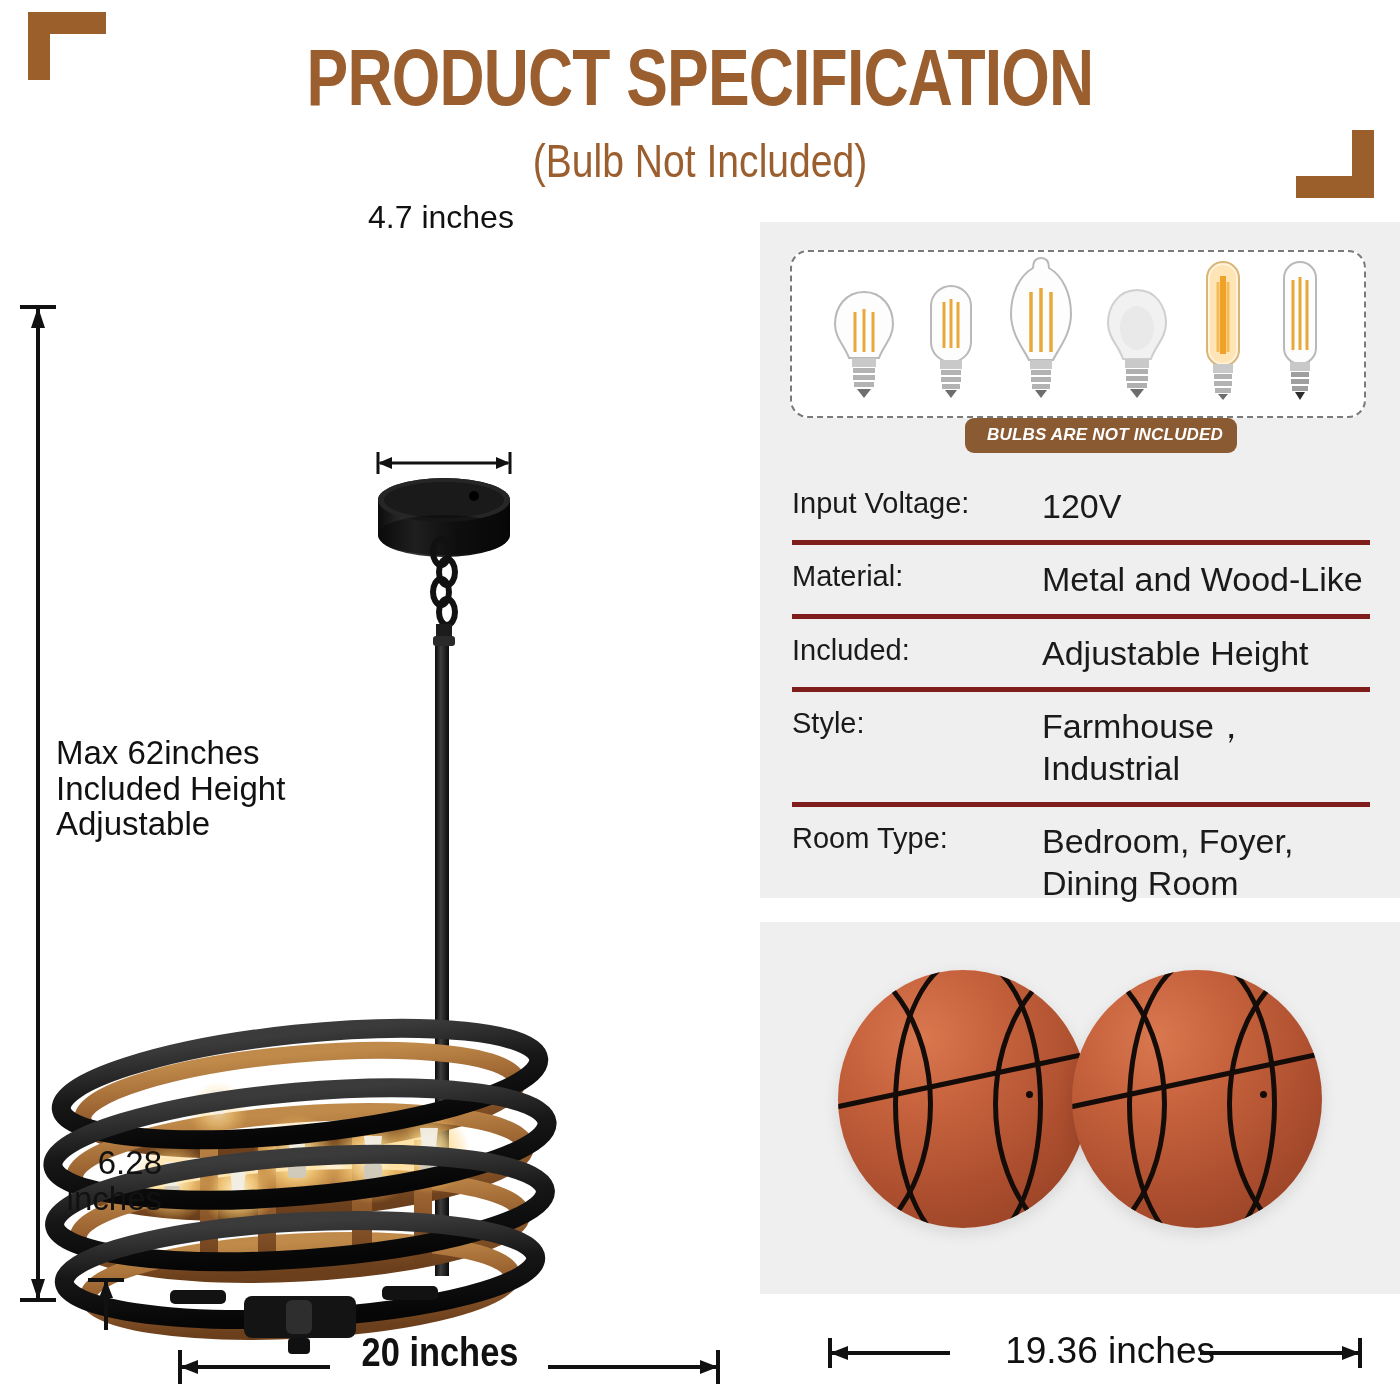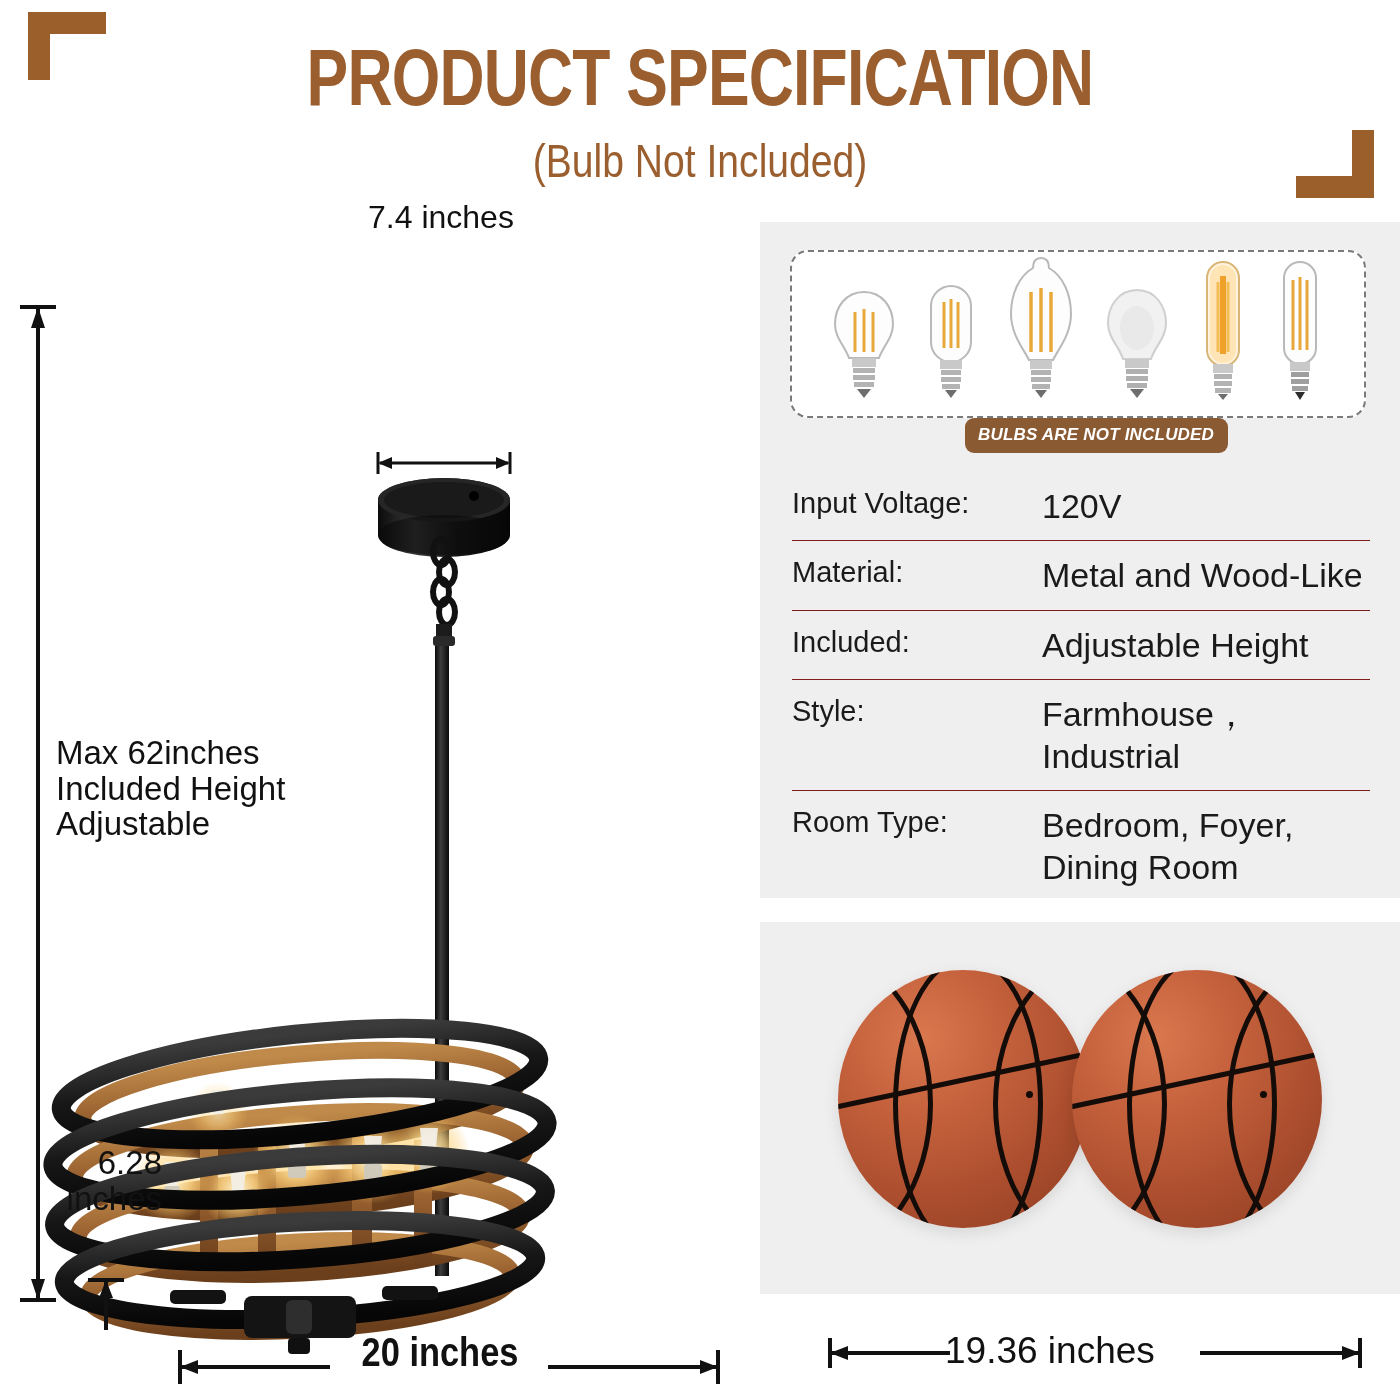--- a/index.html
+++ b/index.html
@@ -41,25 +41,25 @@
   #bulb-card{
     position:absolute;left:30px;top:28px;width:576px;height:168px;
     background:#ffffff;border:2px dashed #7a7a7a;border-radius:18px;box-sizing:border-box;
   }
   .bulb-row{position:absolute;left:0;right:0;top:0;bottom:0;display:flex;
     align-items:flex-end;justify-content:space-around;padding:0 26px 14px 26px;box-sizing:border-box;}
   #bulbs-badge{
     position:absolute;left:205px;top:196px;
     background:#8a5a33;color:#fff;border-radius:9px;
     font-size:17px;font-weight:bold;font-style:italic;
-    padding:7px 14px 8px 13px;letter-spacing:.2px;white-space:nowrap;
+    padding:7px 14px 8px 22px;letter-spacing:.2px;white-space:nowrap;
   }
   #spec-table{position:absolute;left:32px;top:250px;width:578px;}
   .spec-row{display:flex;align-items:flex-start;padding:14px 0 13px 0;
-    border-bottom:1px solid #7f1d1d;}
+    border-bottom:5px solid #7f1d1d;}
   .spec-row:last-child{border-bottom:none;}
   .spec-key{width:250px;flex:none;color:#1a1a1a;font-size:29px;line-height:1.22;}
   .spec-val{color:#1a1a1a;font-size:34px;line-height:1.22;white-space:pre-line;}
 
   
   #basketball-panel{left:760px;top:922px;width:640px;height:372px;background:#efefef;}
   .ball{position:absolute;width:250px;height:258px;border-radius:50%;
     background:
       radial-gradient(circle at 34% 26%, #d9774f 0%, #c4613c 32%, #ad4f2f 62%, #8e3c22 100%);
     overflow:hidden;box-shadow:0 5px 16px rgba(0,0,0,.10);}
@@ -222,21 +222,21 @@
   <g stroke="#111" stroke-width="4">
     <line x1="180" y1="1150" x2="180" y2="1184"></line>
     <line x1="718" y1="1150" x2="718" y2="1184"></line>
     <line x1="182" y1="1167" x2="330" y2="1167"></line>
     <line x1="548" y1="1167" x2="716" y2="1167"></line>
     <polygon points="180,1167 198,1160 198,1174" fill="#111" stroke="none"></polygon>
     <polygon points="718,1167 700,1160 700,1174" fill="#111" stroke="none"></polygon>
   </g>
 </svg>
 
-<div class="abs dim-label" id="label-canopy-width" style="left:368px;top:200px;font-size:32px;">7.4 inches</div>
+<div class="abs dim-label" id="label-canopy-width" style="left:368px;top:200px;font-size:32px;">4.7 inches</div>
 
 <div class="abs dim-label" id="label-hanging-height" style="left:56px;top:735px;font-size:33px;">Max 62inches
 Included Height
 Adjustable</div>
 
 <div class="abs dim-label" id="label-fixture-height" style="left:62px;top:1145px;font-size:33px;text-align:right;width:100px;">6.28
 inches</div>
 
 <div class="abs" id="label-fixture-width" style="left:330px;top:1330px;width:220px;text-align:center;color:#111;font-size:40px;font-weight:bold;transform:scaleX(.86);transform-origin:center top;white-space:nowrap;">20 inches</div>
 
@@ -387,13 +387,13 @@
 <svg class="abs" style="left:760px;top:1300px;width:640px;height:100px;">
   <g stroke="#111" stroke-width="4">
     <line x1="70" y1="38" x2="70" y2="68"></line>
     <line x1="600" y1="38" x2="600" y2="68"></line>
     <line x1="72" y1="53" x2="190" y2="53"></line>
     <line x1="440" y1="53" x2="598" y2="53"></line>
     <polygon points="70,53 88,46 88,60" fill="#111" stroke="none"></polygon>
     <polygon points="600,53 582,46 582,60" fill="#111" stroke="none"></polygon>
   </g>
 </svg>
-<div class="abs" id="label-basketball-width" style="left:945px;top:1330px;width:270px;text-align:left;color:#111;font-size:37px;white-space:nowrap;">19.36 inches</div>
+<div class="abs" id="label-basketball-width" style="left:945px;top:1330px;width:270px;text-align:right;color:#111;font-size:37px;white-space:nowrap;">19.36 inches</div>
 
 </body></html>

